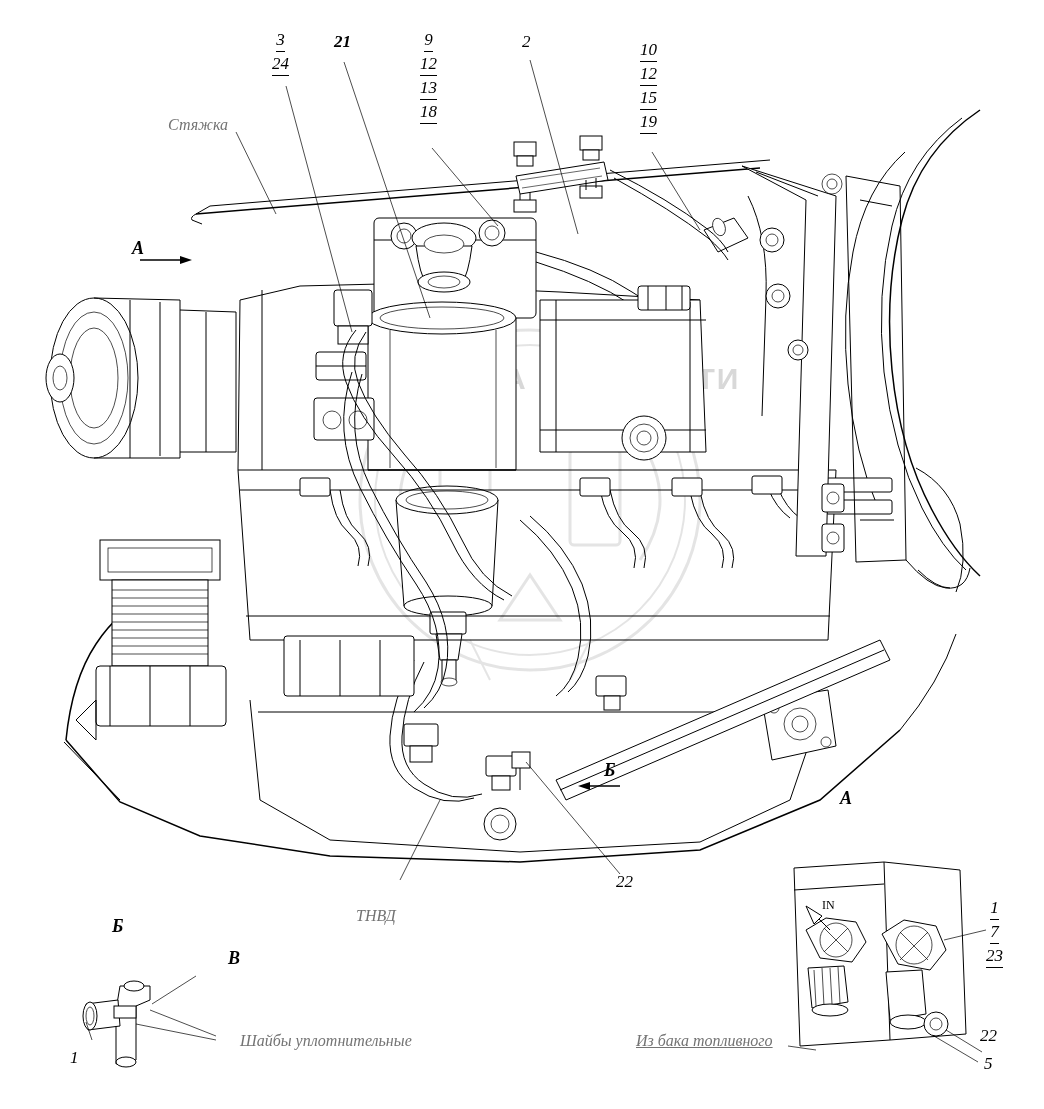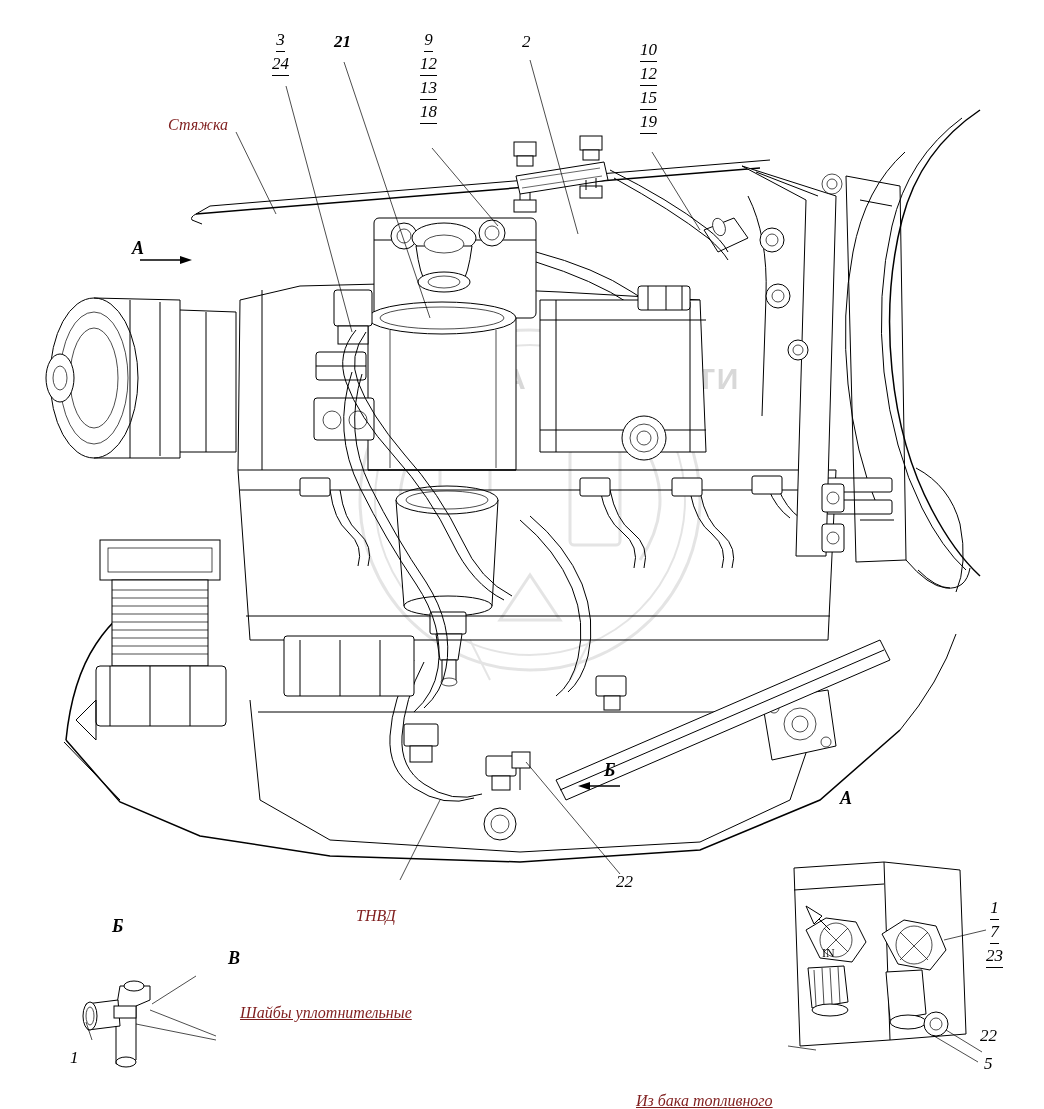--- a/index.html
+++ b/index.html
@@ -20,21 +20,21 @@
     left: 0;
     top: 0;
     width: 1044px;
     height: 1109px;
   }
   .lbl {
     position: absolute;
     font-family: "Liberation Serif", serif;
     font-style: italic;
     font-size: 16px;
-    color: #7f1d1d;
+    color: #737373;
     white-space: nowrap;
   }
   .num {
     position: absolute;
     font-family: "Liberation Serif", serif;
     font-style: italic;
     font-size: 17px;
     color: #000;
     white-space: nowrap;
     text-align: center;
@@ -434,25 +434,25 @@
   <div class="num" style="left:616px; top:872px;">22</div>
 
   <div class="secmark" style="left:840px; top:788px;">А</div>
 
   <div class="secmark" style="left:112px; top:916px;">Б</div>
 
   <div class="secmark" style="left:228px; top:948px;">В</div>
 
   <div class="num" style="left:70px; top:1048px;">1</div>
 
-  <div class="lbl" style="left:240px; top:1004px; text-decoration: underline;">Шайбы уплотнительные</div>
-
-  <div class="in-text" style="left:822px; top:898px;margin-top:48px;">IN</div>
-
-  <div class="lbl" style="left:636px; top:1092px; text-decoration: underline; font-style: italic;">Из бака топливного</div>
+  <div class="lbl" style="left:240px; top:1032px; ">Шайбы уплотнительные</div>
+
+  <div class="in-text" style="left:822px; top:898px;">IN</div>
+
+  <div class="lbl" style="left:636px; top:1032px; text-decoration: underline; font-style: italic;">Из бака топливного</div>
 
   <div class="callout-box" style="left:986px; top:898px;">
     <div class="num u">1</div>
     <div class="num u">7</div>
     <div class="num u">23</div>
   </div>
 
   <div class="num" style="left:980px; top:1026px;">22</div>
 
   <div class="num" style="left:984px; top:1054px;">5</div>

